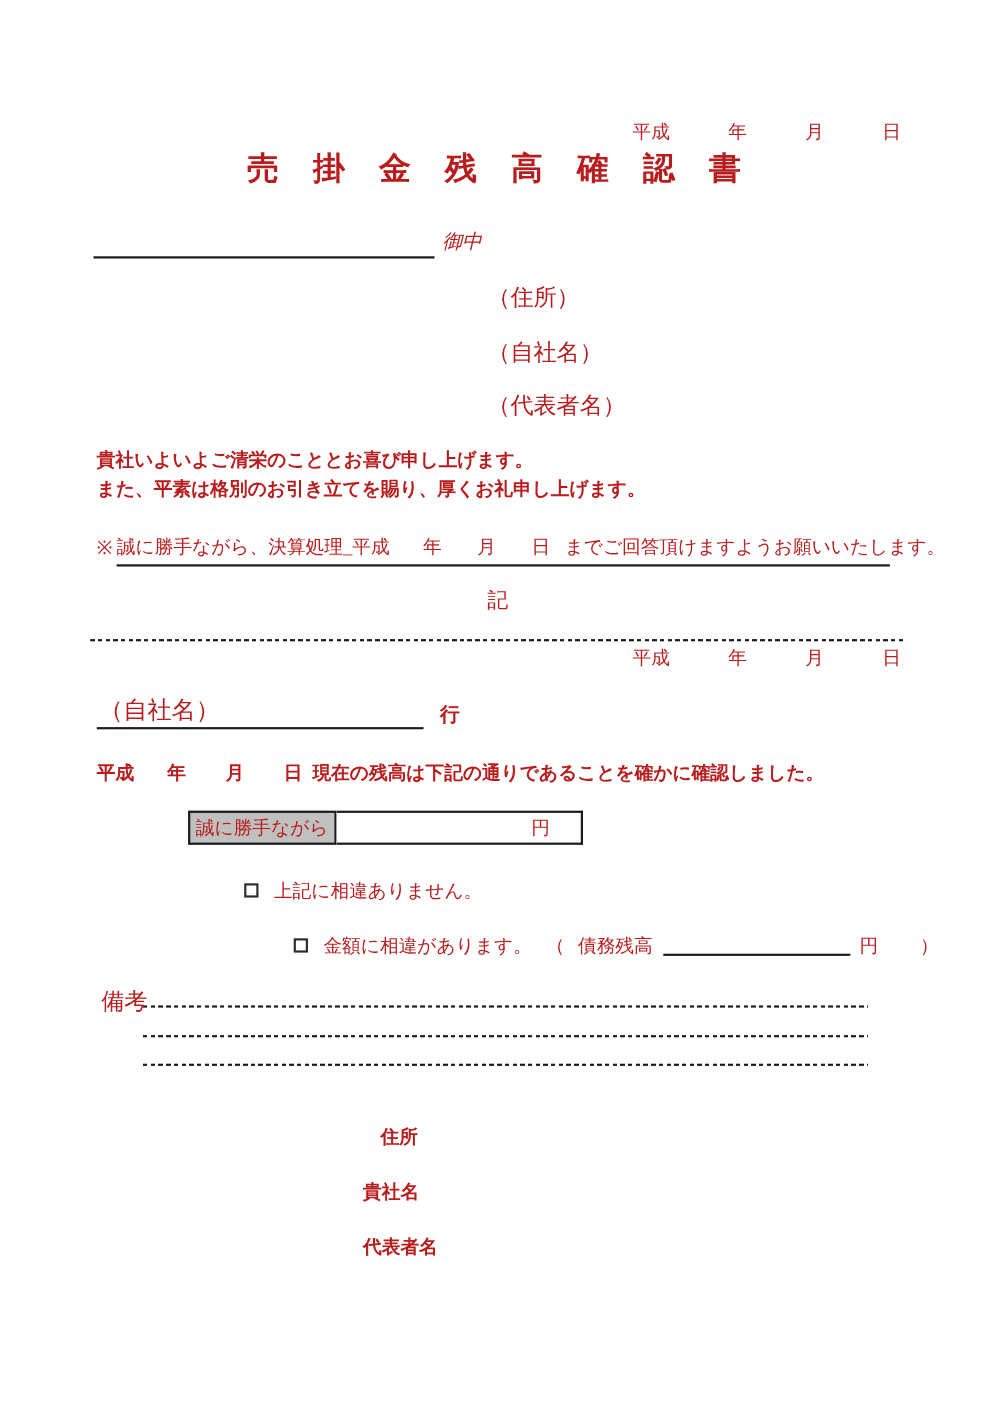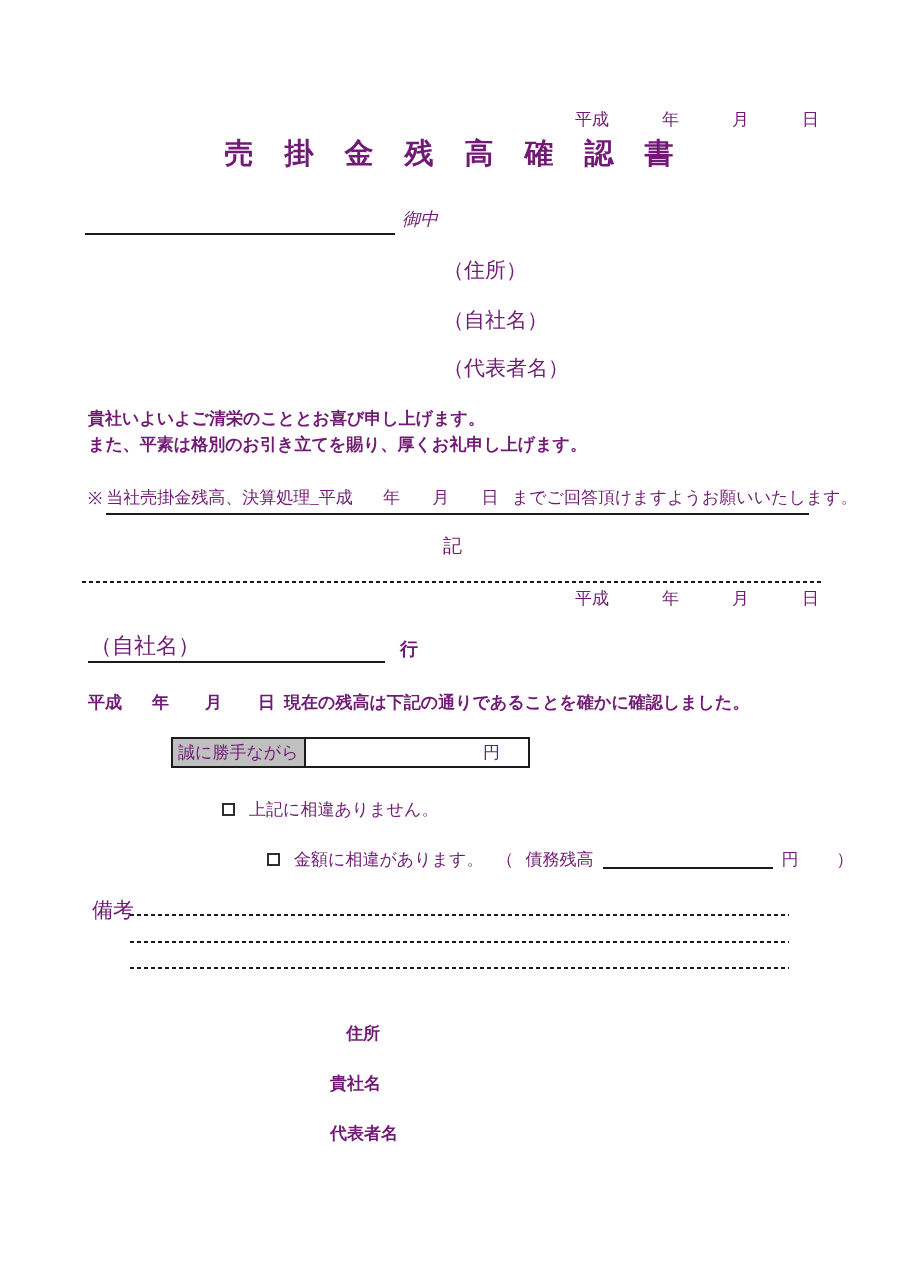--- a/index.html
+++ b/index.html
@@ -1,18 +1,18 @@
 <!DOCTYPE html>
 <html><head>
 <meta charset="utf-8">
 <style>
   html,body{margin:0;padding:0;background:#ffffff;}
   .page{
     position:relative;width:905px;height:1280px;background:#ffffff;
-    color:#701a75;overflow:hidden;
+    color:#b91c1c;overflow:hidden;
     font-family:"Liberation Serif","DejaVu Serif",serif;
   }
   .abs{position:absolute;}
   .serif{font-family:"Liberation Serif","DejaVu Serif",serif;}
   .sans{font-family:"Liberation Sans","DejaVu Sans",sans-serif;}
   .doc-title{
     top:134px;left:0;width:898px;text-align:center;
     font-size:29px;font-weight:700;letter-spacing:31px;text-indent:31px;
     white-space:nowrap;
   }
@@ -83,21 +83,21 @@
   <span class="abs serif small-serif" style="top:256px;left:443px;">（住所）</span>
   <span class="abs serif small-serif" style="top:306px;left:443px;">（自社名）</span>
   <span class="abs serif small-serif" style="top:354px;left:443px;">（代表者名）</span>
 
   <div class="abs sans greet" style="top:406px;left:88px;">貴社いよいよご清栄のこととお喜び申し上げます。</div>
   <div class="abs sans greet" style="top:432px;left:88px;">また、平素は格別のお引き立てを賜り、厚くお礼申し上げます。</div>
 
   <div class="abs serif note-row" style="top:486px;left:88px;">
     <span>※</span>
     <span class="note-underline">
-      <span>当社売掛金残高、決算処理_平成</span>
+      <span>誠に勝手ながら、決算処理_平成</span>
       <span class="y">年</span>
       <span class="m">月</span>
       <span class="d">日</span>
       <span class="sfx">までご回答頂けますようお願いいたします。</span>
     </span>
   </div>
 
   <div class="abs serif" style="top:533px;left:0;width:905px;text-align:center;font-size:19px;">記</div>
 
   <div class="abs dashes" style="top:581px;left:82px;width:740px;"></div>

